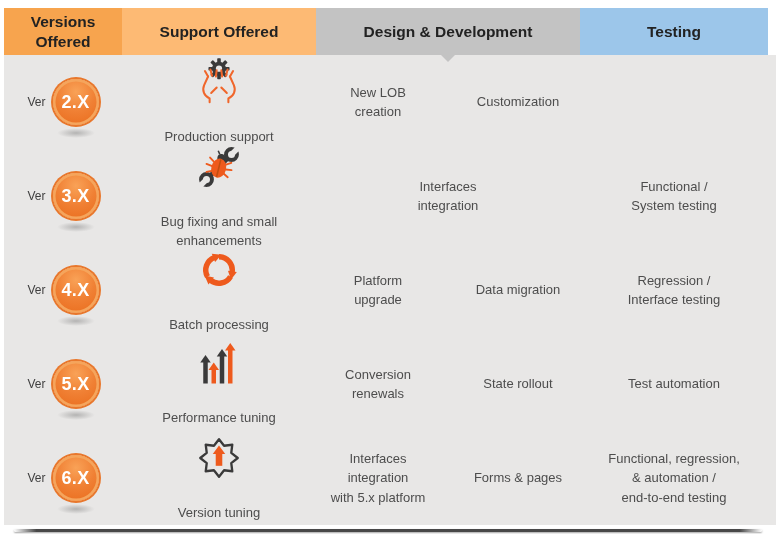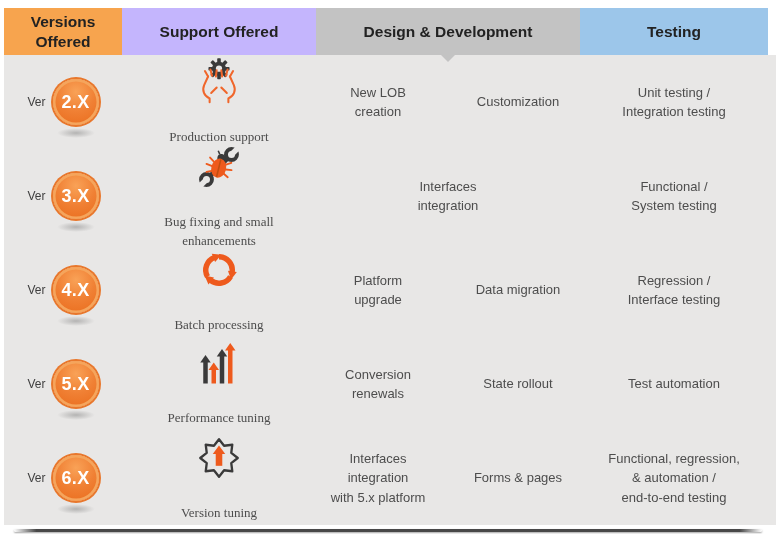--- a/index.html
+++ b/index.html
@@ -39,39 +39,39 @@
     box-shadow: inset 0 0 0 2.5px #F5A55C, 0 0 0 2px #E8772C;
     display:flex; align-items:center; justify-content:center;
     color:#fff; font-size:18px; font-weight:700; letter-spacing:.3px; }
   .badge-reflection { position:absolute; left:4px; bottom:-13px; width:38px; height:10px;
     border-radius:50%;
     background:radial-gradient(ellipse at center, rgba(70,70,70,.32) 0%, rgba(70,70,70,0) 70%); }
 
   
   .support-cell { flex-direction:column; }
   .support-cell svg { display:block; }
-  .support-label { margin-top:4px;font-family:Liberation Serif, serif; }
+  .support-label { margin-top:4px; }
 
   
   .bottom-shadow { position:absolute; left:14px; top:529px; width:748px; height:3px;
     border-radius:2px;
     background:linear-gradient(90deg, rgba(60,60,60,0) 0%, #484848 3%, #484848 97%, rgba(60,60,60,0) 100%);
     box-shadow:0 1px 2px rgba(0,0,0,.35); }
 </style>
 </head>
 <body>
 
 <div class="page">
   <div class="card">
 
     <div class="t-header">
       <div class="h-cell col-versions" style="background: rgb(247, 164, 78);">
         <span class="wrap-narrow">Versions Offered</span>
       </div>
-      <div class="h-cell col-support" style="background: #c4b5fd;">
+      <div class="h-cell col-support" style="background: #fdba74;">
         <span>Support Offered</span>
       </div>
       <div class="h-cell col-design" style="background: rgb(195, 195, 195);">
         <span>Design &amp; Development</span>
         <span class="notch" style="border-top-color: rgb(195, 195, 195);"></span>
       </div>
       <div class="h-cell col-testing" style="background: rgb(156, 198, 234); align-items: center;">
         <span>Testing</span>
       </div>
     </div>
@@ -124,24 +124,20 @@
           <span class="cell-text support-label">Production support</span>
         </div>
         <div class="cell col-design dd-split">
           <div class="dd-sub">
             <span class="cell-text">New LOB
 creation</span>
           </div>
           <div class="dd-sub">
             <span class="cell-text">Customization</span>
           </div>
-        </div>
-        <div class="cell col-testing">
-          <span class="cell-text">Unit testing /
-Integration testing</span>
         </div>
       </div>
 
       <div class="t-row">
         <div class="cell col-versions ver-cell">
           <span class="ver-label">Ver</span>
           <span class="badge-wrap">
             <span class="badge">3.X</span>
             <span class="badge-reflection"></span>
           </span>

